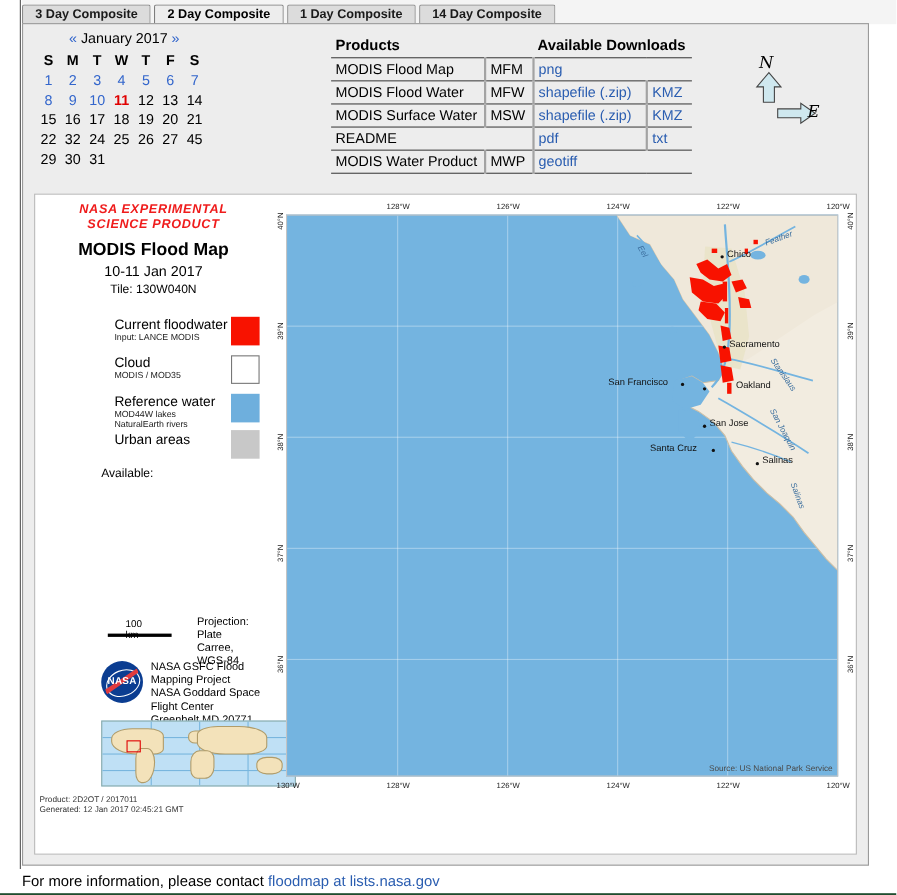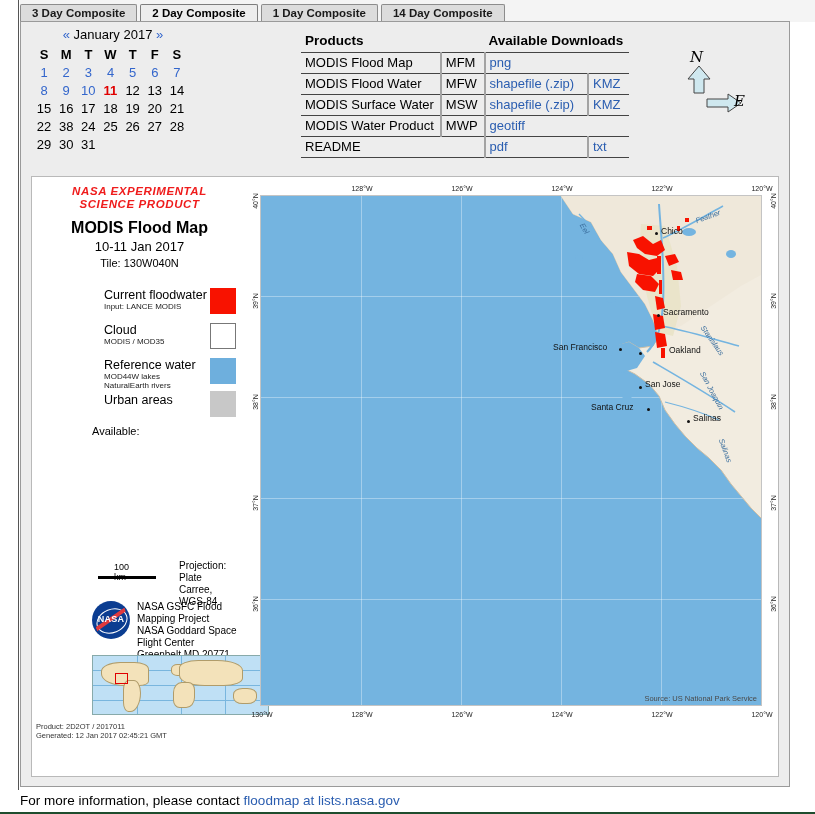--- a/index.html
+++ b/index.html
@@ -181,26 +181,26 @@
               <td class="plain">15</td>
               <td class="plain">16</td>
               <td class="plain">17</td>
               <td class="plain">18</td>
               <td class="plain">19</td>
               <td class="plain">20</td>
               <td class="plain">21</td>
             </tr>
             <tr>
               <td class="plain">22</td>
-              <td class="plain">38</td>
+              <td class="plain">32</td>
               <td class="plain">24</td>
               <td class="plain">25</td>
               <td class="plain">26</td>
               <td class="plain">27</td>
-              <td class="plain">28</td>
+              <td class="plain">45</td>
             </tr>
             <tr>
               <td class="plain">29</td>
               <td class="plain">30</td>
               <td class="plain">31</td>
               <td class="plain"></td>
               <td class="plain"></td>
               <td class="plain"></td>
               <td class="plain"></td>
             </tr>
@@ -229,30 +229,30 @@
               <td class="sepr"><a class="lnk" href="#">shapefile (.zip)</a></td>
               <td class="sepr"><a class="lnk" href="#">KMZ</a></td>
             </tr>
             <tr>
               <td>MODIS Surface Water</td>
               <td class="sepr">MSW</td>
               <td class="sepr"><a class="lnk" href="#">shapefile (.zip)</a></td>
               <td class="sepr"><a class="lnk" href="#">KMZ</a></td>
             </tr>
             <tr>
+              <td>README</td>
+              <td></td>
+              <td class="sepr"><a class="lnk" href="#">pdf</a></td>
+              <td class="sepr"><a class="lnk" href="#">txt</a></td>
+            </tr>
+            <tr>
               <td>MODIS Water Product</td>
               <td class="sepr">MWP</td>
               <td class="sepr"><a class="lnk" href="#">geotiff</a></td>
               <td></td>
-            </tr>
-            <tr>
-              <td>README</td>
-              <td></td>
-              <td class="sepr"><a class="lnk" href="#">pdf</a></td>
-              <td class="sepr"><a class="lnk" href="#">txt</a></td>
             </tr>
           </tbody>
       </table>
     </div>
     <div class="checkline">
       <a class="lnk" href="#">Check</a><span> slide show for the last 10 days.</span>
     </div>
 
     <div class="compass">
       <div class="nlbl">N</div>

